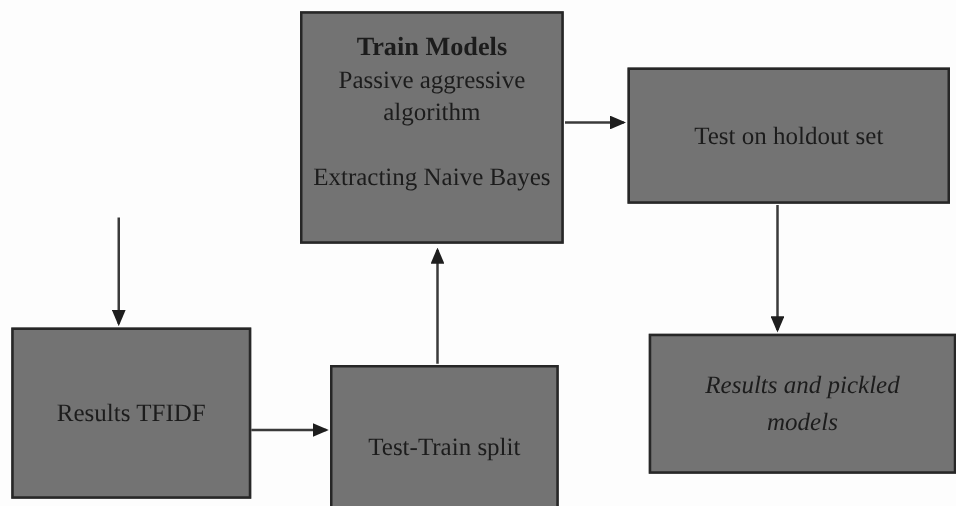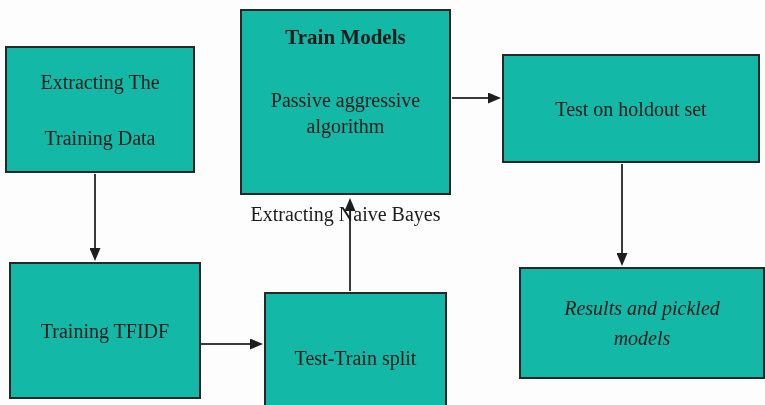--- a/index.html
+++ b/index.html
@@ -14,30 +14,29 @@
     overflow: hidden;
   }
   .arrow-layer {
     position: absolute;
     left: 0; top: 0;
     width: 765px; height: 405px;
     pointer-events: none;
   }
   .node {
     position: absolute;
-    background: #14b8a6;
+    background: #737373;
     border: 2px solid #272727;
     display: flex;
     flex-direction: column;
     align-items: center;
     justify-content: center;
     text-align: center;
     font-size: 20px;
     line-height: 26px;
-    gap: 36px;
   }
   .node .ln { display: block; }
   
   .n-extract  { left: 5px;   top: 46px;  width: 190px; height: 127px; row-gap: 30px; }
   .n-train    { left: 240px; top: 9px;   width: 211px; height: 186px; justify-content: flex-start; padding-top: 13px; }
   .n-holdout  { left: 502px; top: 54px;  width: 258px; height: 109px; text-align: center; }
   .n-tfidf    { left: 9px;   top: 262px; width: 192px; height: 137px; row-gap: 26px; }
   .n-split    { left: 264px; top: 292px; width: 183px; height: 132px; }
   .n-results  { left: 519px; top: 267px; width: 246px; height: 112px; line-height: 30px; font-style: italic; }
   .n-results .ln { padding: 0 18px; }
@@ -56,37 +55,33 @@
         <path d="M0,0 L13,5.5 L0,11 Z" fill="#1e1e1e"></path>
       </marker>
     </defs>
     <line x1="95" y1="174" x2="95" y2="259" stroke="#3a3a3a" stroke-width="2" marker-end="url(#ah)"></line>
     <line x1="201" y1="344" x2="261" y2="344" stroke="#3a3a3a" stroke-width="2" marker-end="url(#ah)"></line>
     <line x1="350" y1="291" x2="350" y2="200" stroke="#3a3a3a" stroke-width="2" marker-end="url(#ah)"></line>
     <line x1="452" y1="98" x2="499" y2="98" stroke="#3a3a3a" stroke-width="2" marker-end="url(#ah)"></line>
     <line x1="622" y1="164" x2="622" y2="264" stroke="#3a3a3a" stroke-width="2" marker-end="url(#ah)"></line>
   </svg>
 
-  <div class="node n-extract">
-    <span class="ln">Extracting The</span>
-    <span class="ln">Training Data</span>
-  </div>
 
   <div class="node n-train">
     <span class="ln node-title">Train Models</span>
     <span class="ln algo">Passive aggressive algorithm</span>
     <span class="ln algo algo-gap">Extracting Naive Bayes</span>
   </div>
 
   <div class="node n-holdout">
     <span class="ln">Test on holdout set</span>
   </div>
 
   <div class="node n-tfidf">
-    <span class="ln">Training TFIDF</span>
+    <span class="ln">Results TFIDF</span>
   </div>
 
   <div class="node n-split">
     <span class="ln">Test-Train split</span>
   </div>
 
   <div class="node n-results">
     <span class="ln">Results and pickled models</span>
   </div>
 

